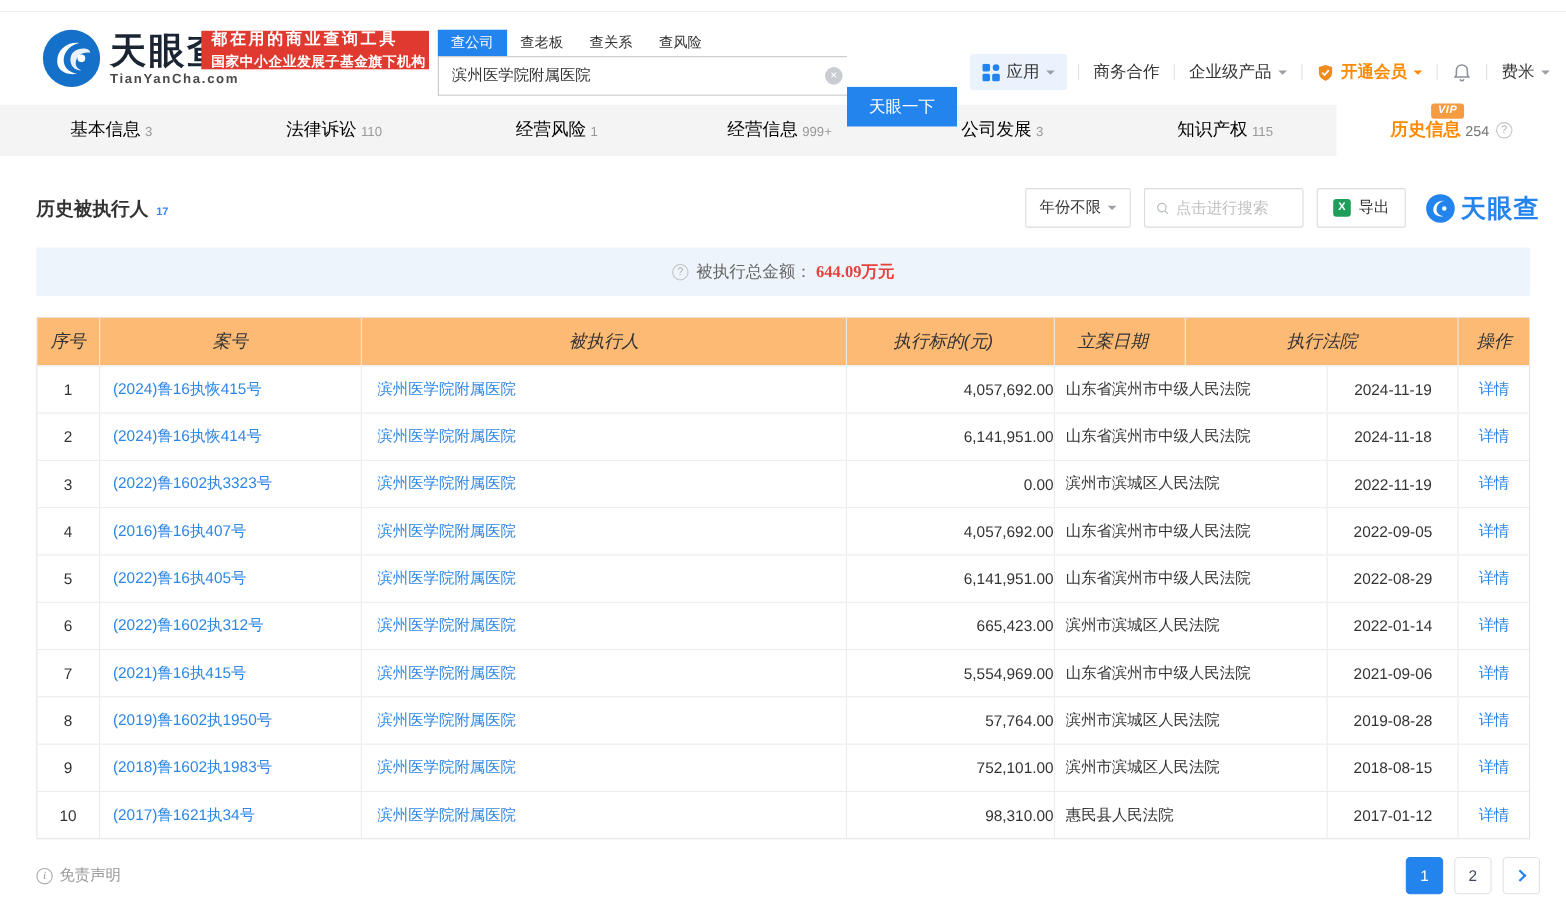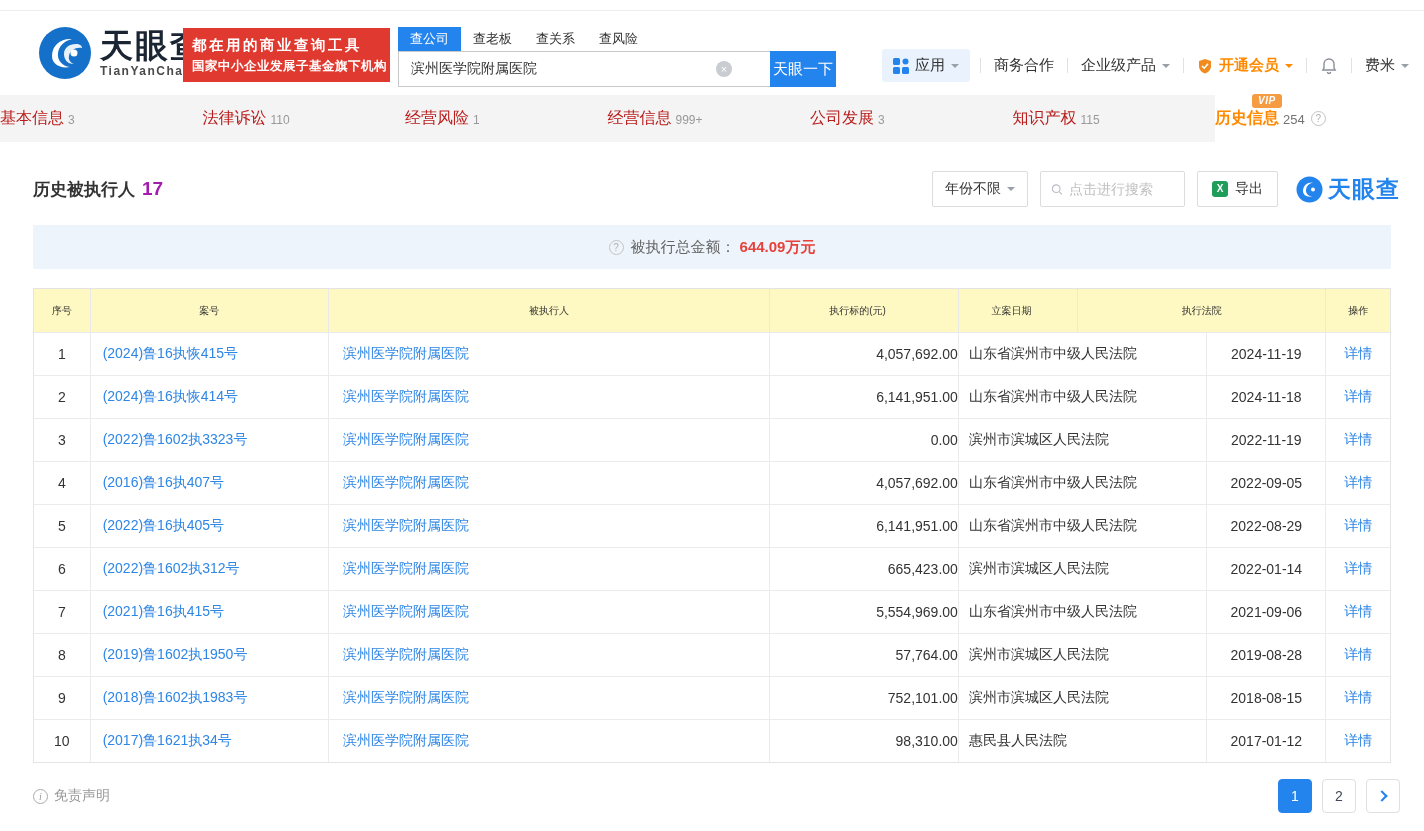--- a/index.html
+++ b/index.html
@@ -7,88 +7,88 @@
   a { text-decoration: none; }
 
   .chrome-line { height: 11px; border-bottom: 1px solid #ededed; }
 
   
   .header { position: relative; height: 84px; background:#fff; }
   .logo { position:absolute; left:38px; top:15px; display:flex; align-items:center; cursor:pointer; }
   .logo-text { margin-left:8px; }
   .logo-brand { font-size:33px; font-weight:bold; color:#1b2432; letter-spacing:2px; line-height:1; }
   .logo-domain { font-size:12px; color:#4a4a4a; letter-spacing:1.5px; font-weight:bold; margin-top:2px; }
-  .slogan { position:absolute; left:183px; top:17px; width:207px; height:54px; background:#e0392f; color:#fff;
+  .slogan { position:absolute; left:183px; top:17px; width:207px; height:35px; background:#e0392f; color:#fff;
             display:flex; flex-direction:column; justify-content:center; padding:0 9px; }
   .slogan-line1 { font-size:14.5px; font-weight:bold; letter-spacing:2.5px; white-space:nowrap; }
   .slogan-line2 { font-size:12.5px; font-weight:bold; letter-spacing:0.5px; margin-top:3px; white-space:nowrap; }
 
   .search-area { position:absolute; left:398px; top:16px; }
   .s-tabs { display:flex; align-items:flex-end; height:24px; }
   .s-tab { font-size:13px; color:#333; padding:4px 12px 4px; cursor:pointer; line-height:1.2; }
   .s-tab.active { background:#2484ed; color:#fff; }
   .search-row { display:flex; margin-top:0; position:relative; }
   .search-input { width:372px; height:36px; border:1px solid #c9c9c9; border-right:none; padding:0 40px 0 12px;
                   font-size:14px; color:#333; outline:none; font-family:inherit; }
   .clear-btn { position:absolute; right:104px; top:10px; width:16px; height:16px; border-radius:50%;
                background:#c9ccd1; color:#fff; font-size:11px; line-height:16px; text-align:center; cursor:pointer; }
-  .search-btn { width:66px; height:36px; background:#2484ed; color:#fff; border:none; font-size:15px;
-                cursor:pointer; font-family:inherit; }
+  .search-btn { width:100px; height:36px; background:#2484ed; color:#fff; border:none; font-size:15px;
+                cursor:pointer; font-family:inherit;margin-top:28px; }
 
   .header-nav { position:absolute; right:2px; top:38px; display:flex; align-items:center; font-size:15px; color:#333; }
   .nav-item { display:flex; align-items:center; padding:0 13px; cursor:pointer; white-space:nowrap; }
   .nav-item.app { background:#eaf3fd; border-radius:3px; padding:7px 11px; margin-right:10px; }
   .nav-divider { width:1px; height:15px; background:#e2e2e2; }
   .caret { width:0; height:0; border:4px solid transparent; border-top-color:#9aa0a6; margin-left:6px; transform:translateY(2px); }
   .caret.orange { border-top-color:#ff8a00; }
   .vip-link { color:#ff8a00; font-weight:bold; }
   .icon-gap { margin-right:6px; display:inline-flex; }
 
   
   .tab-bar { height:47px; background:#f4f4f4; display:flex; }
-  .tab { flex:1; display:flex; align-items:center; justify-content:flex-start; cursor:pointer; }
+  .tab { flex:1; display:flex; align-items:center; justify-content:center; cursor:pointer; }
   .tab-inner { position:relative; display:flex; align-items:center; }
-  .tab-label { font-size:16px; color:#b91c1c; }
+  .tab-label { font-size:16px; color:#000000; }
   .tab-count { font-size:12px; color:#999; margin-left:4px; margin-top:2px; }
   .tab.active { flex:0 0 209px; background:#fff; }
   .tab.active .tab-label { color:#ff8a00; font-weight:bold; }
   .tab.active .tab-count { color:#737373; font-size:13px; }
   .vip-badge { position:absolute; top:-14px; right:44px; background:#f59b42; color:#fff; font-size:10px;
                font-weight:bold; font-style:italic; padding:1px 6px 2px; border-radius:3px; letter-spacing:0.5px; }
   .help-icon { width:15px; height:15px; border:1px solid #c3c3c3; border-radius:50%; color:#b0b0b0; font-size:10px;
                line-height:13px; text-align:center; margin-left:6px; cursor:pointer; }
 
   
   .section-bar { margin:28px 24px 0 33px; display:flex; align-items:center; justify-content:space-between; height:38px; }
   .section-title-wrap { display:flex; align-items:baseline; }
   .section-title { font-size:17px; font-weight:bold; color:#333; }
-  .section-count { font-size:19px; font-weight:bold; color:#a21caf; margin-left:7px; }
+  .section-count { font-size:10px; font-weight:bold; color:#3b82f6; margin-left:7px; }
   .controls { display:flex; }
   .year-filter { height:36px; border:1px solid #dcdcdc; border-radius:2px; background:#fff; display:flex;
                  align-items:center; padding:0 12px; font-size:14px; color:#333; cursor:pointer; }
   .toolbar-search { height:36px; width:145px; border:1px solid #dcdcdc; border-radius:2px; display:flex;
                     align-items:center; padding:0 10px; margin-left:12px; }
   .toolbar-search input { border:none; outline:none; width:105px; font-size:14px; color:#333; margin-left:6px; font-family:inherit; }
   .toolbar-search input::placeholder { color:#c0c0c0; }
   .export-btn { height:36px; border:1px solid #dcdcdc; border-radius:2px; background:#fff; display:flex;
                 align-items:center; padding:0 14px; margin-left:12px; font-size:14px; color:#333; cursor:pointer; }
   .excel-icon { width:16px; height:16px; background:#1e9e5a; border-radius:3px; color:#fff; font-size:10px;
                 font-weight:bold; text-align:center; line-height:16px; margin-right:7px; }
   .watermark { display:flex; align-items:center; margin-left:18px; }
   .watermark-text { font-size:23px; font-weight:bold; color:#2484ed; margin-left:5px; letter-spacing:1px; }
 
   
   .summary-banner { margin:17px 33px 0; height:44px; background:#edf4fb; display:flex; align-items:center;
                     justify-content:center; font-size:15px; color:#666; }
   .summary-banner .help-icon { margin:0 7px 0 0; }
-  .summary-value { color:#e6413a; font-weight:bold; margin-left:4px; }
+  .summary-value { color:#e6413a; font-weight:bold; margin-left:4px;font-family:Liberation Serif, serif; }
 
   
   .table { margin:19px 33px 0; border:1px solid #e4e4e4; }
-  .thead { display:flex; background:#fef9c3; height:43px; align-items:center; font-size:10px; color:#333; }
+  .thead { display:flex; background:#fdba74; height:43px; align-items:center; font-size:16px; color:#333;font-style:italic; }
   .th { display:flex; align-items:center; justify-content:center; height:100%; border-right:1px solid #e9e9e9; }
   .th:last-child { border-right:none; }
   .tr { display:flex; height:43px; align-items:center; font-size:14px; color:#333; border-top:1px solid #ebebeb; }
   .td { height:100%; display:flex; align-items:center; border-right:1px solid #ebebeb; }
   .td:last-child { border-right:none; }
   .c-idx { width:57px; justify-content:center; }
   .c-case { width:240px; padding-left:12px; }
   .c-person { width:444px; padding-left:14px; }
   .c-amount { width:190px; justify-content:flex-end; }
   .c-court { width:250px; padding-left:10px; }

